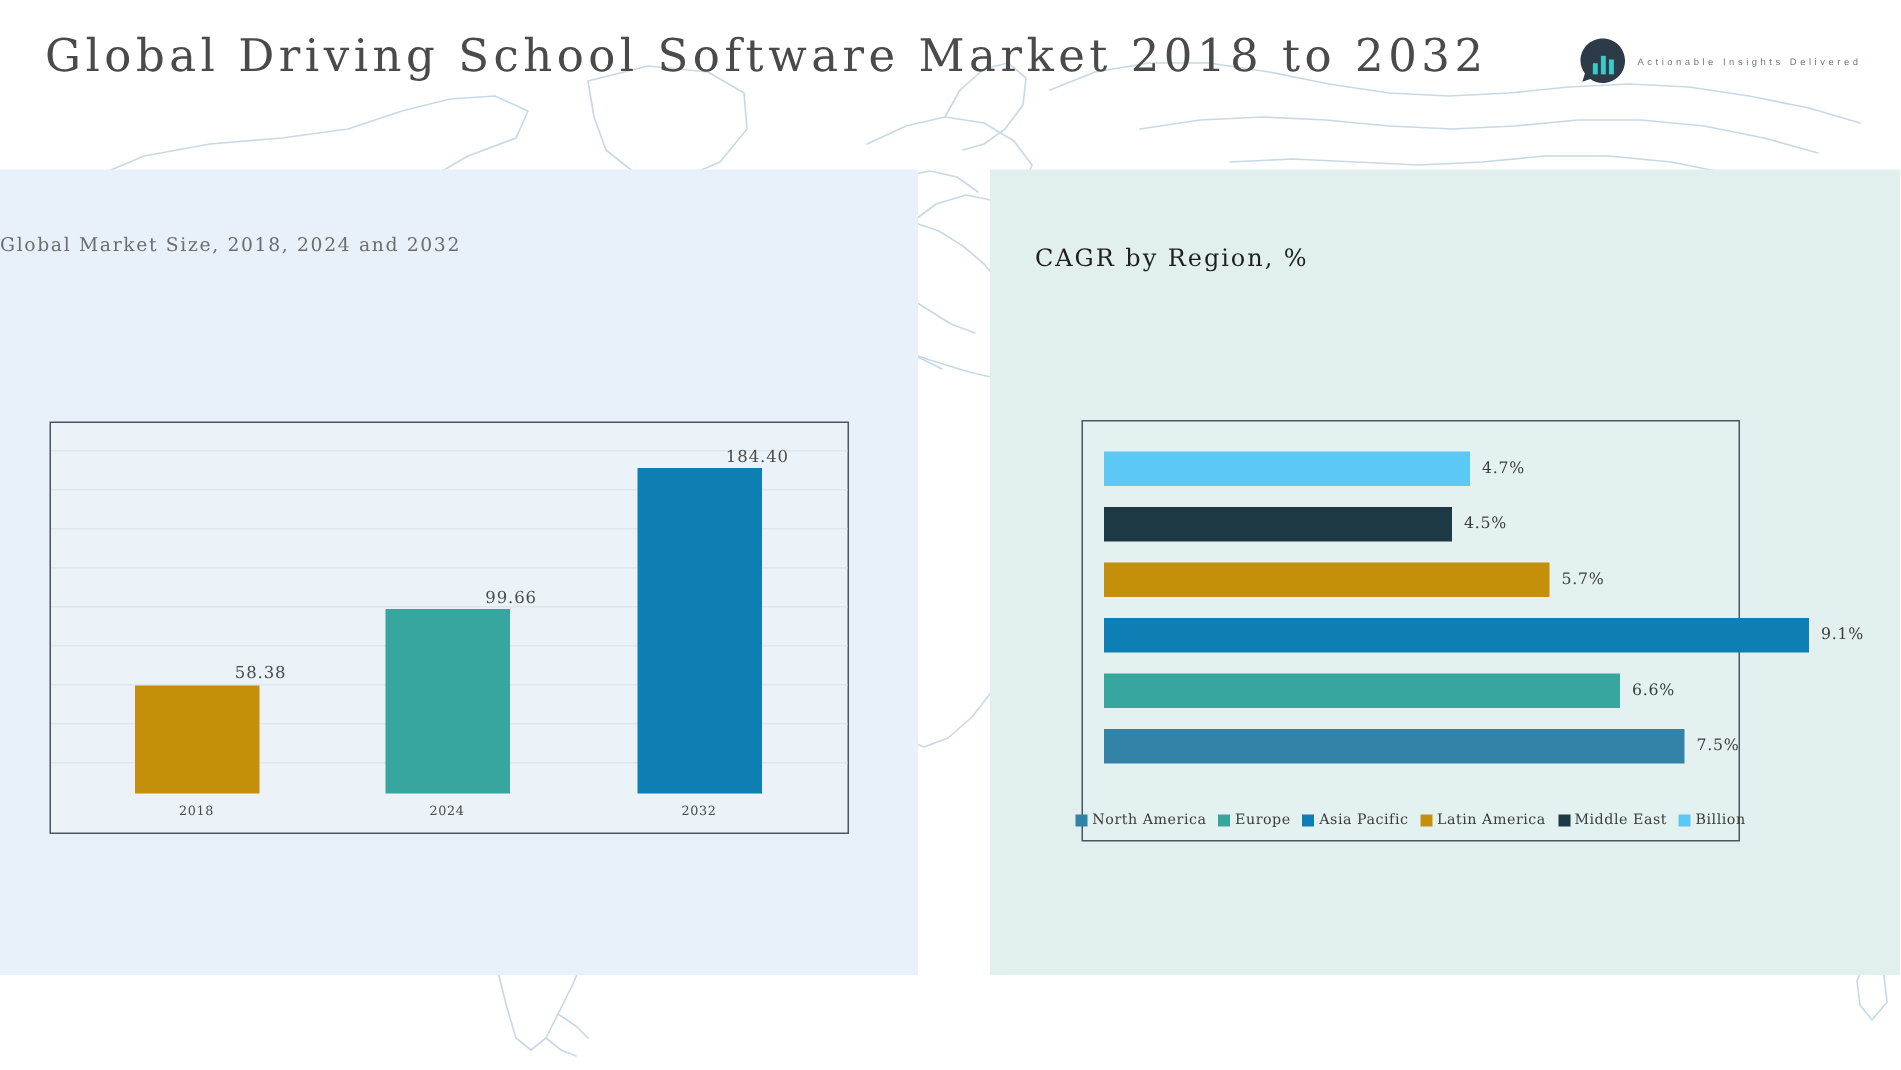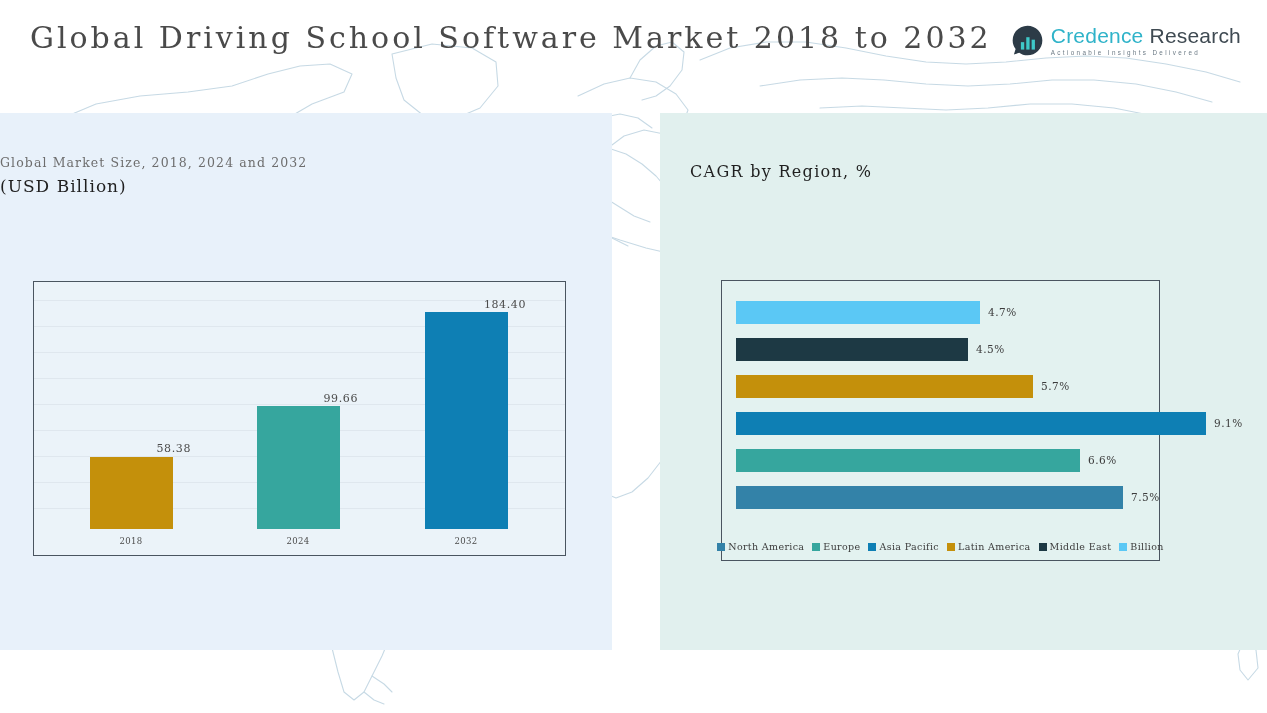--- a/index.html
+++ b/index.html
@@ -184,34 +184,29 @@
     <div class="logo">
       <div class="logo-mark">
         <svg viewBox="0 0 40 40" width="33" height="33" xmlns="http://www.w3.org/2000/svg">
           <path d="M20 2 C30 2 38 10 38 20 C38 30 30 38 20 38 C16 38 12.6 36.8 10 34.8 L3.5 37 L5.6 30.4 C3.6 27.6 2 24 2 20 C2 10 10 2 20 2 Z" fill="#2c3b47"></path>
           <rect x="12" y="22" width="4" height="9" fill="#3ec8c8"></rect>
           <rect x="18.5" y="16" width="4" height="15" fill="#3ec8c8"></rect>
           <rect x="25" y="19" width="4" height="12" fill="#3ec8c8"></rect>
         </svg>
       </div>
       <div class="logo-text">
-        <div class="logo-name">
-          <span class="accent">Credence</span>
-          <span>Research</span>
-        </div>
         <div class="logo-tag">Actionable Insights Delivered</div>
       </div>
     </div>
   </div>
 
   <div class="chart-block" style="left:0;top:113px;width:612px;height:537px;">
 
     <div class="chart-title-wrap" style="left:0;top:42px;width:612px;">
       <div class="ct-line1">Global Market Size, 2018, 2024 and 2032</div>
-      <div class="ct-line2">(USD Billion)</div>
     </div>
 
     <div class="vchart-box" style="top:168px;">
 
       <div class="vgrid" style="top:18px;"></div>
       <div class="vgrid" style="top:44px;"></div>
       <div class="vgrid" style="top:70px;"></div>
       <div class="vgrid" style="top:96px;"></div>
       <div class="vgrid" style="top:122px;"></div>
       <div class="vgrid" style="top:148px;"></div>

